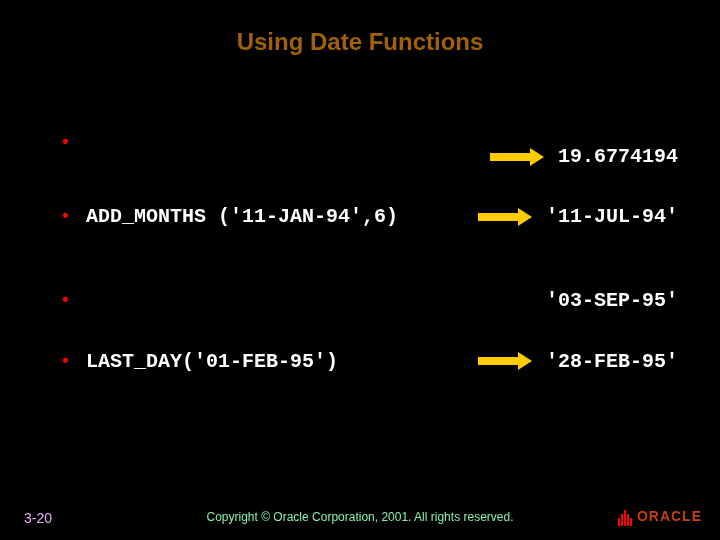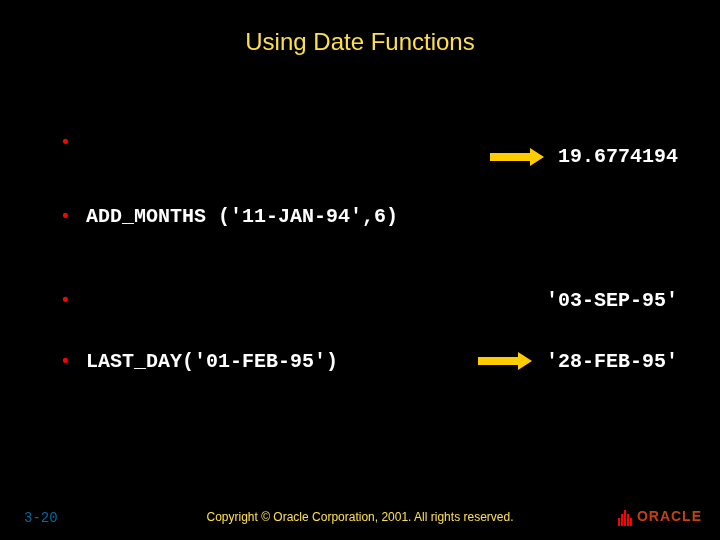--- a/index.html
+++ b/index.html
@@ -9,22 +9,22 @@
     font-family:Arial,Helvetica,sans-serif;
     color:#fff;
     position:relative;
     overflow:hidden;
   }
   .title{
     position:absolute;
     top:28px;left:0;right:0;
     text-align:center;
     font-size:24px;
-    font-weight:normal;
-    color:#fde047;
+    font-weight:bold;
+    color:#a16207;
   }
   .content{
     position:absolute;
     top:130px;left:60px;right:40px;
     font-family:"Courier New",Courier,monospace;
     font-size:20px;
     font-weight:bold;
     color:#fff;
   }
   .row{
@@ -70,28 +70,28 @@
     white-space:nowrap;
   }
   .footer{
     position:absolute;
     left:0;right:0;bottom:14px;
     height:24px;
   }
   .pagenum{
     position:absolute;
     left:24px;bottom:0;
-    font-size:14px;color:#0369a1;
-    font-family:Liberation Mono, monospace;
+    font-size:14px;color:#f0abfc;
+    font-family:Liberation Sans, sans-serif;
   }
   .copy{
     position:absolute;
     left:0;right:0;bottom:2px;
     text-align:center;
-    font-size:12px;color:#fde047;
+    font-size:12px;color:#86efac;
     font-family:Arial,Helvetica,sans-serif;
   }
   .logo{
     position:absolute;
     right:18px;bottom:0;
     font-family:Arial,Helvetica,sans-serif;
     font-size:14px;
     font-weight:bold;
     letter-spacing:1px;
     color:#c2410c;
@@ -123,20 +123,23 @@
   <div class="row">
     <span class="bullet">•</span>
   </div>
   <div class="row result-line gap2">
     <span class="arrow"><span class="shaft"></span><span class="head"></span></span><span>19.6774194</span>
   </div>
 
   <div class="row gap">
     <span class="bullet">•</span>
     <span class="fn">ADD_MONTHS ('11-JAN-94',6)</span>
+    <span class="inline-result">
+      <span class="arrow"><span class="shaft"></span><span class="head"></span></span><span>'11-JUL-94'</span>
+    </span>
   </div>
 
   <div class="row">
     <span class="bullet">•</span>
   </div>
   <div class="row result-line gap2">
     <span class="arrow" style="visibility:hidden"><span class="shaft"></span><span class="head"></span></span><span>'03-SEP-95'</span>
   </div>
 
   <div class="row">

